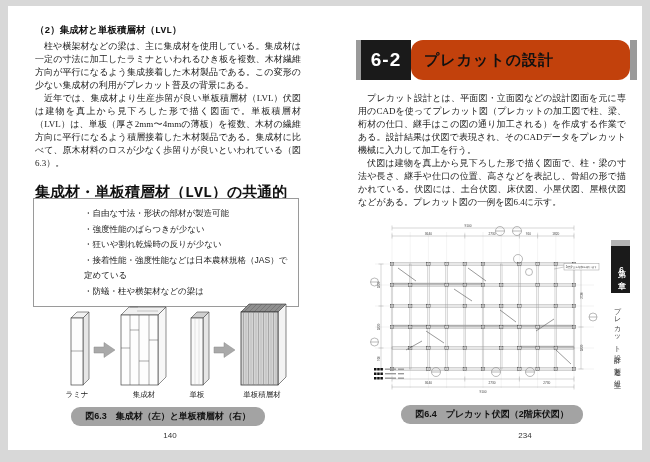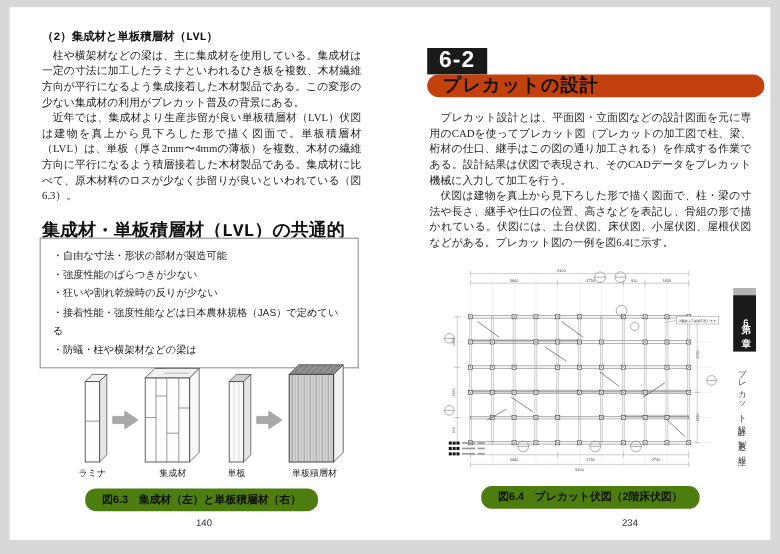--- a/index.html
+++ b/index.html
@@ -8,24 +8,24 @@
   .spread{position:absolute;left:8px;top:6px;width:634px;height:444px;background:#ffffff;}
   .abs{position:absolute;}
   
   .bodytext{font-family:"Liberation Serif","DejaVu Serif",serif;font-size:9px;line-height:13px;
             text-align:justify;color:#1c1c1c;}
   .bodytext p{margin:0;text-indent:1em;}
   .h-bold{font-family:Liberation Mono, monospace;font-weight:bold;color:#111;}
   
   .feature-box{border:1px solid #9a9a9a;background:#fff;padding:7px 10px;}
   .feature-box .feat{font-size:8.5px;line-height:15.5px;color:#222;
-                     font-family:"Liberation Sans",sans-serif;}
+                     font-family:"Liberation Sans",sans-serif;margin-left:40px;}
   
   .cap-row{display:flex;justify-content:center;}
-  .pill{display:inline-block;background:#4d7c0f;border-radius:9px;padding:3px 14px;
+  .pill{display:inline-block;background:#a3a3a3;border-radius:9px;padding:3px 14px;
         font-size:9px;font-weight:bold;color:#111;font-family:"Liberation Sans",sans-serif;}
   
   .banner{display:flex;align-items:stretch;height:40px;}
   .banner .capL{width:5px;background:#9a9a9a;}
   .banner .num{width:50px;background:#1a1a1a;color:#fff;display:flex;align-items:center;
                justify-content:center;font-size:19px;font-weight:bold;letter-spacing:1px;}
   .banner .bar{flex:1;background:#c2410c;display:flex;align-items:center;padding-left:13px;
                font-size:15px;font-weight:bold;color:#111;letter-spacing:1px;border-radius:12px;}
   .banner .capR{width:7px;background:#9a9a9a;}
   
@@ -128,21 +128,21 @@
     <text x="141" y="107" font-size="7.5" fill="#222" text-anchor="middle">単板</text>
     <text x="206" y="107" font-size="7.5" fill="#222" text-anchor="middle">単板積層材</text>
   </svg>
 
   <div class="abs cap-row" style="left:35px;top:407px;width:266px;">
     <span class="pill">図6.3　集成材（左）と単板積層材（右）</span>
   </div>
 
   <div class="abs pagenum" style="left:150px;top:431px;width:40px;">140</div>
 
-  <div class="abs banner" style="left:356px;top:40px;width:281px;flex-direction:column;">
+  <div class="abs banner" style="left:356px;top:40px;width:281px;">
     <div class="capL"></div>
     <div class="num">6-2</div>
     <div class="bar">プレカットの設計</div>
     <div class="capR"></div>
   </div>
 
   <div class="abs bodytext" style="left:358px;top:92px;width:268px;font-family:Liberation Serif, serif;">
     <p>プレカット設計とは、平面図・立面図などの設計図面を元に専用のCADを使ってプレカット図（プレカットの加工図で柱、梁、桁材の仕口、継手はこの図の通り加工される）を作成する作業である。設計結果は伏図で表現され、そのCADデータをプレカット機械に入力して加工を行う。</p>
     <p>伏図は建物を真上から見下ろした形で描く図面で、柱・梁の寸法や長さ、継手や仕口の位置、高さなどを表記し、骨組の形で描かれている。伏図には、土台伏図、床伏図、小屋伏図、屋根伏図などがある。プレカット図の一例を図6.4に示す。</p>
   </div>

